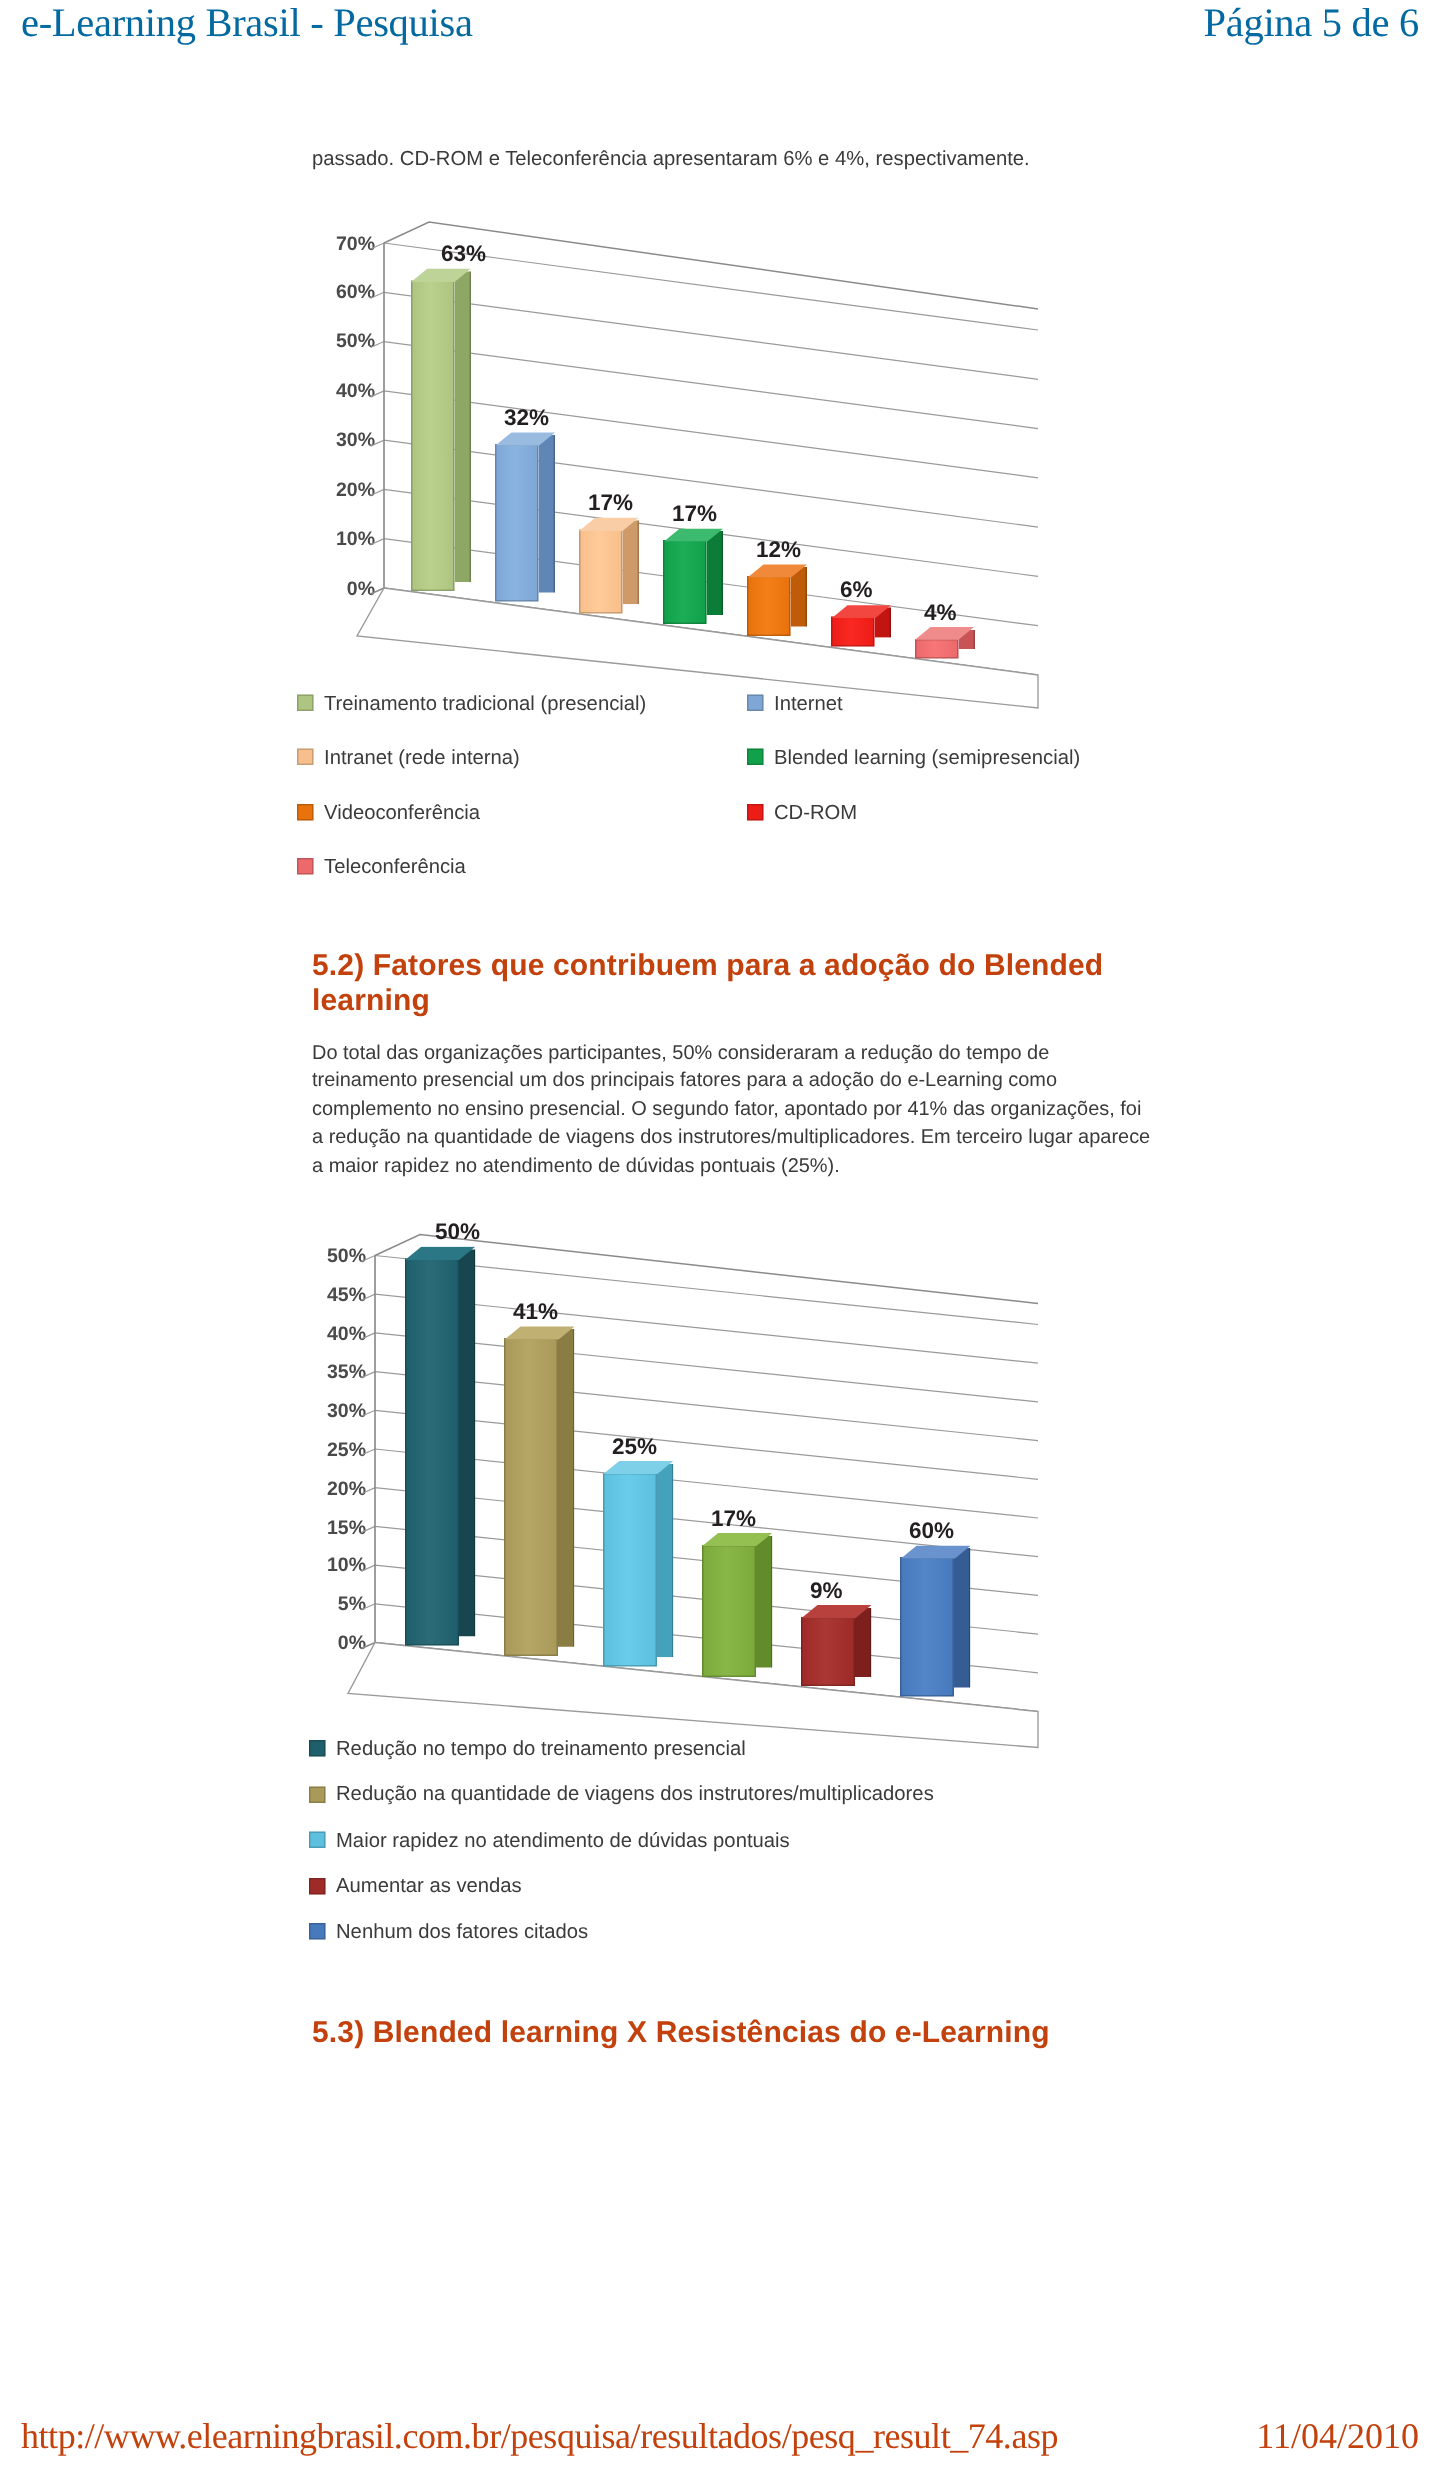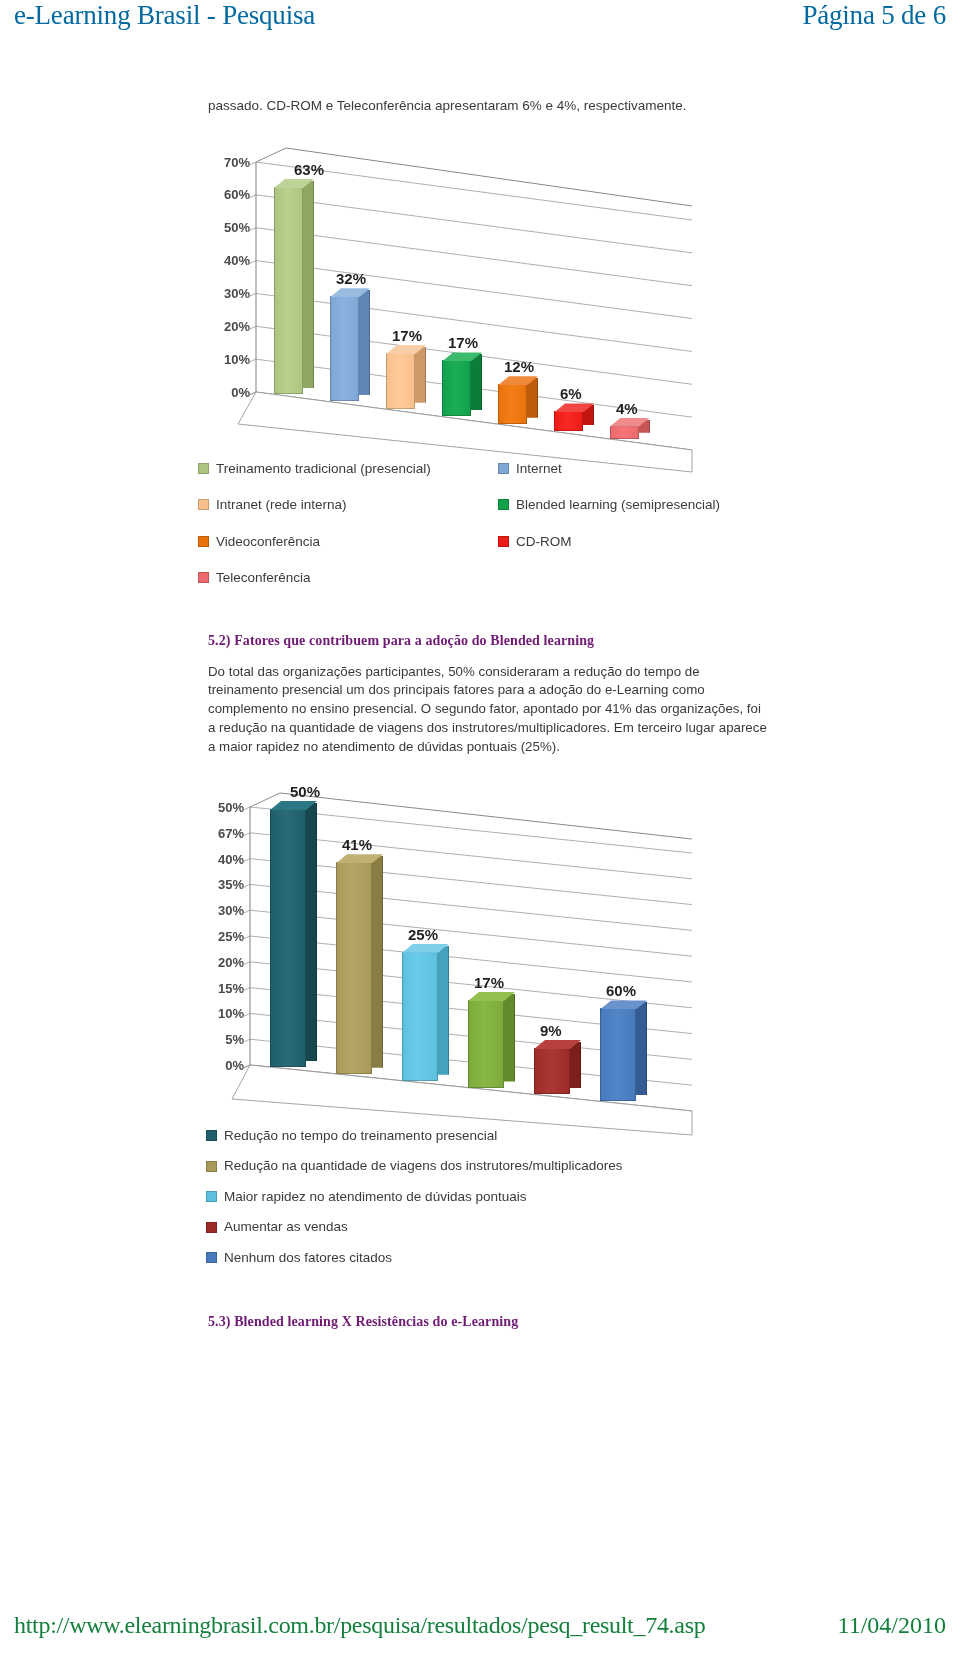--- a/index.html
+++ b/index.html
@@ -24,38 +24,38 @@
   }
   .page-header .ttl{ white-space:nowrap; }
   .page-header .pg{ white-space:nowrap;text-align:center; }
 
   
   .page-footer{
     position:absolute; left:0; bottom:12px; width:960px; height:34px;
     display:flex; align-items:center; justify-content:space-between;
     padding:0 14px;
     font-family:"Liberation Serif", serif;
-    font-size:24px; color:#15803d;
+    font-size:24px; color:#c2410c;
   }
   .page-footer .url{ white-space:nowrap; letter-spacing:-0.3px;}
   .page-footer .date{ white-space:nowrap; }
 
   
   .content{
     position:absolute; left:178px; top:96px; width:600px;
   }
 
   .intro-line{
     font-size:13.5px; color:#3a3a3a; line-height:1.45;
     margin:0 0 0 30px;
   }
 
   h3.sec-title{
-    font-size:14px; font-weight:bold; color:#701a75;
-    margin:0 0 14px 30px; letter-spacing:0.1px;font-family:Liberation Serif, serif;
+    font-size:20px; font-weight:bold; color:#c2410c;
+    margin:0 0 14px 30px; letter-spacing:0.1px;
   }
   p.body-text{
     font-size:13.3px; color:#3a3a3a; line-height:1.42;
     margin:0 0 0 30px; max-width:560px;
   }
 
   
   .chart-wrap{ position:relative; }
 
   .chart-plot{ position:relative; }
@@ -227,21 +227,21 @@
         <div class="axis-labels" style="width: 66px;">
           <div class="axis-tick" style="top: 282px; width: 64px;">0%</div>
           <div class="axis-tick" style="top: 256.2px; width: 64px;">5%</div>
           <div class="axis-tick" style="top: 230.4px; width: 64px;">10%</div>
           <div class="axis-tick" style="top: 204.6px; width: 64px;">15%</div>
           <div class="axis-tick" style="top: 178.8px; width: 64px;">20%</div>
           <div class="axis-tick" style="top: 153px; width: 64px;">25%</div>
           <div class="axis-tick" style="top: 127.2px; width: 64px;">30%</div>
           <div class="axis-tick" style="top: 101.4px; width: 64px;">35%</div>
           <div class="axis-tick" style="top: 75.6px; width: 64px;">40%</div>
-          <div class="axis-tick" style="top: 49.8px; width: 64px;">67%</div>
+          <div class="axis-tick" style="top: 49.8px; width: 64px;">45%</div>
           <div class="axis-tick" style="top: 24px; width: 64px;">50%</div>
         </div>
         <svg width="520" height="360" class="grid-svg">
           <path d="M 63 286 L 72 282 L 514 328" stroke="#8a8a8a" stroke-width="1.1" fill="none"></path>
           <path d="M 63 260.2 L 72 256.2 L 514 302.2" stroke="#9a9a9a" stroke-width="0.8" fill="none"></path>
           <path d="M 63 234.4 L 72 230.4 L 514 276.4" stroke="#9a9a9a" stroke-width="0.8" fill="none"></path>
           <path d="M 63 208.60000000000002 L 72 204.60000000000002 L 514 250.60000000000002" stroke="#9a9a9a" stroke-width="0.8" fill="none"></path>
           <path d="M 63 182.8 L 72 178.8 L 514 224.8" stroke="#9a9a9a" stroke-width="0.8" fill="none"></path>
           <path d="M 63 157 L 72 153 L 514 199" stroke="#9a9a9a" stroke-width="0.8" fill="none"></path>
           <path d="M 63 131.20000000000002 L 72 127.20000000000002 L 514 173.20000000000002" stroke="#9a9a9a" stroke-width="0.8" fill="none"></path>

